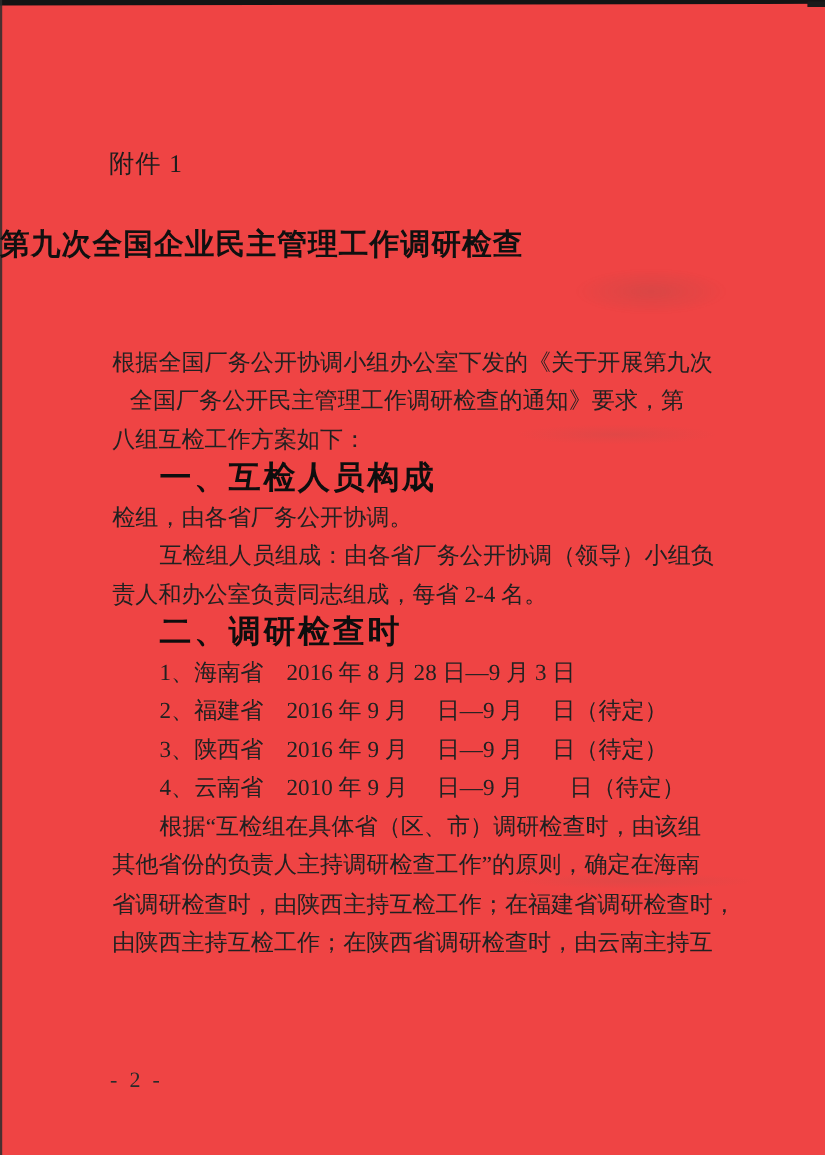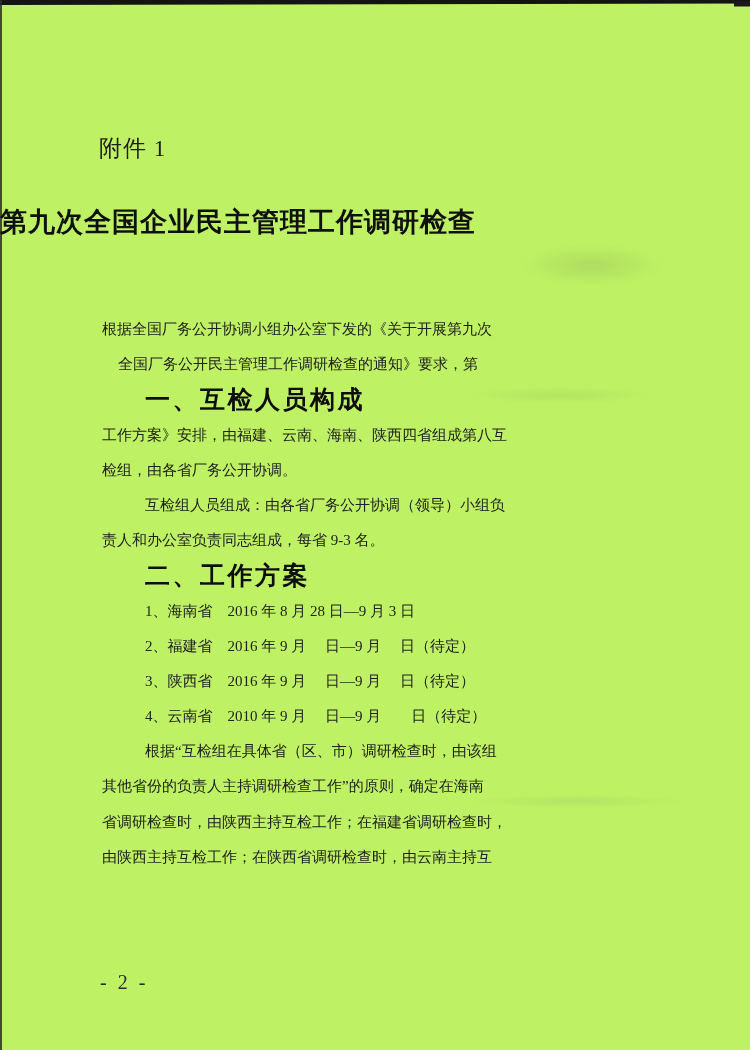--- a/index.html
+++ b/index.html
@@ -1,20 +1,20 @@
 <!DOCTYPE html>
 <html><head>
 <meta charset="utf-8">
 <style>
   html, body { margin: 0; padding: 0; background: #ffffff; }
   .page {
     position: relative;
     width: 750px;
     height: 1050px;
-    background: #bef264;
+    background: #ef4444;
     overflow: hidden;
     font-family: "Liberation Serif", "DejaVu Serif", serif;
     color: #222222;
   }
   
   .edge-top {
     position: absolute; top: 0; left: 0;
     width: 100%; height: 5px;
     background: #141414;
     transform: skewY(-0.12deg);
@@ -63,31 +63,31 @@
     letter-spacing: 1px;
     color: #101010;
   }
   .body-text {
     position: absolute;
     top: 312px; left: 0; width: 100%;
   }
   .line {
     height: 35.2px;
     line-height: 35.2px;
-    font-size: 15px;
+    font-size: 21px;
     white-space: pre;
     padding-left: 102px;
     color: #212121;
   }
   .ind-first { padding-left: 145px; }   
   .ind-half  { padding-left: 118px; }   
   .heading {
     font-family: "Liberation Sans", "DejaVu Sans", sans-serif;
     font-weight: bold;
-    font-size: 25px;
+    font-size: 29px;
     letter-spacing: 2.5px;
     color: #0e0e0e;
   }
   .page-number {
     position: absolute;
     left: 100px; top: 971px;
     font-size: 20px;
     letter-spacing: 3px;
     color: #2a2a2a;
     white-space: pre;
@@ -107,26 +107,26 @@
 
   <div class="attachment-label">附件 1</div>
 
   <div class="doc-title">
     <div>第九次全国企业民主管理工作调研检查</div>
   </div>
 
   <div class="body-text">
     <div class="line">根据全国厂务公开协调小组办公室下发的《关于开展第九次</div>
     <div class="line ind-half">全国厂务公开民主管理工作调研检查的通知》要求，第</div>
+    <div class="line">八组互检工作方案如下：</div>
     <div class="line ind-first heading">一、互检人员构成</div>
-    <div class="line">工作方案》安排，由福建、云南、海南、陕西四省组成第八互</div>
     <div class="line">检组，由各省厂务公开协调。</div>
     <div class="line ind-first">互检组人员组成：由各省厂务公开协调（领导）小组负</div>
-    <div class="line">责人和办公室负责同志组成，每省 9-3 名。</div>
-    <div class="line ind-first heading">二、工作方案</div>
+    <div class="line">责人和办公室负责同志组成，每省 2-4 名。</div>
+    <div class="line ind-first heading">二、调研检查时</div>
     <div class="line ind-first">1、海南省　2016 年 8 月 28 日—9 月 3 日</div>
     <div class="line ind-first">2、福建省　2016 年 9 月　 日—9 月　 日（待定）</div>
     <div class="line ind-first">3、陕西省　2016 年 9 月　 日—9 月　 日（待定）</div>
     <div class="line ind-first">4、云南省　2010 年 9 月　 日—9 月　　日（待定）</div>
     <div class="line ind-first">根据“互检组在具体省（区、市）调研检查时，由该组</div>
     <div class="line">其他省份的负责人主持调研检查工作”的原则，确定在海南</div>
     <div class="line">省调研检查时，由陕西主持互检工作；在福建省调研检查时，</div>
     <div class="line">由陕西主持互检工作；在陕西省调研检查时，由云南主持互</div>
   </div>
 

